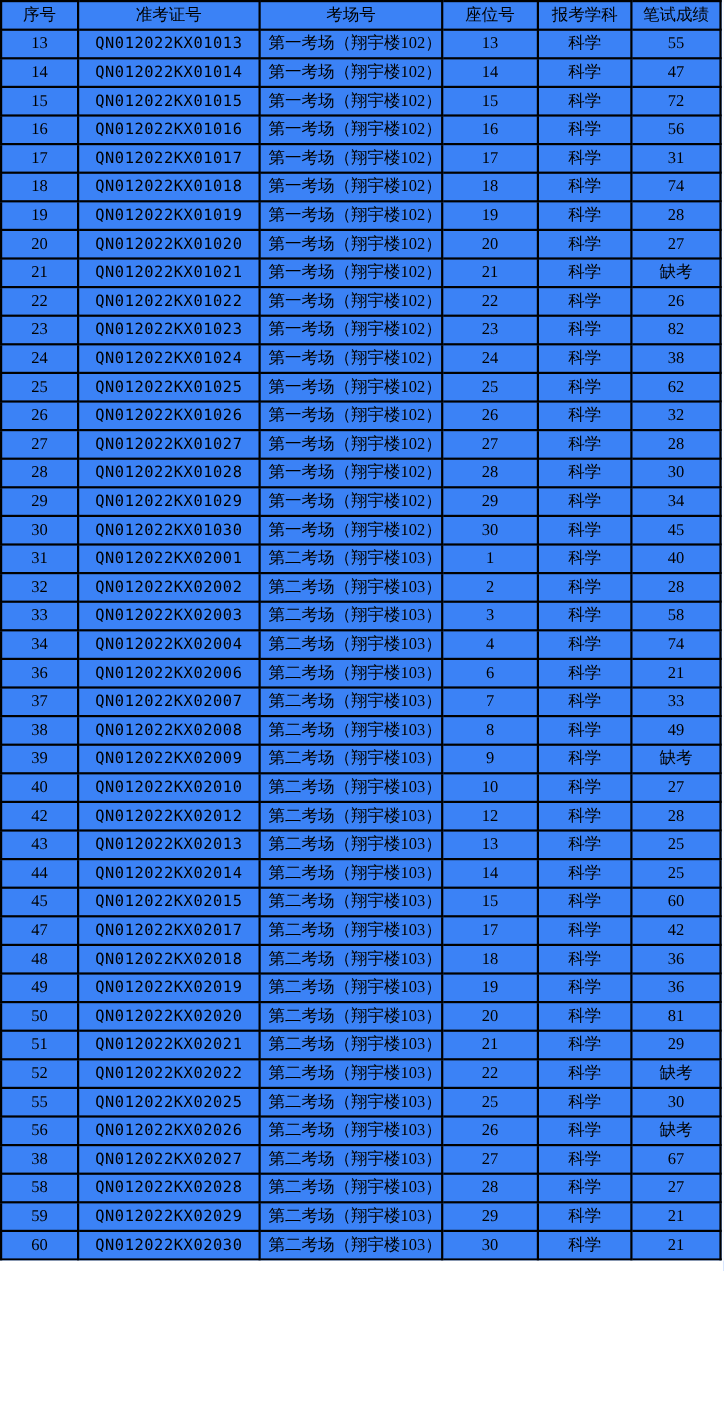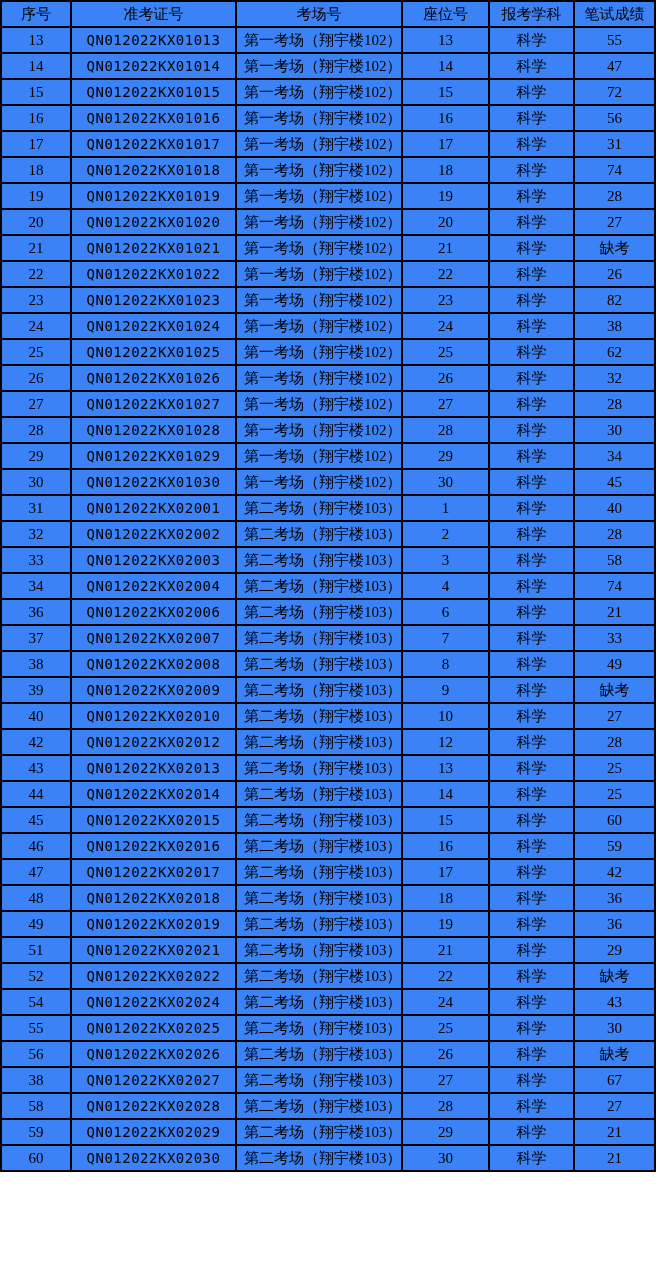--- a/index.html
+++ b/index.html
@@ -310,28 +310,20 @@
       </tr>
       <tr>
         <td class="serial-cell">45</td>
         <td class="ticket-cell">QN012022KX02015</td>
         <td class="room-cell">第二考场（翔宇楼103）</td>
         <td class="seat-cell">15</td>
         <td class="subject-cell">科学</td>
         <td class="score-cell">60</td>
       </tr>
       <tr>
-        <td class="serial-cell">46</td>
-        <td class="ticket-cell">QN012022KX02016</td>
-        <td class="room-cell">第二考场（翔宇楼103）</td>
-        <td class="seat-cell">16</td>
-        <td class="subject-cell">科学</td>
-        <td class="score-cell">59</td>
-      </tr>
-      <tr>
         <td class="serial-cell">47</td>
         <td class="ticket-cell">QN012022KX02017</td>
         <td class="room-cell">第二考场（翔宇楼103）</td>
         <td class="seat-cell">17</td>
         <td class="subject-cell">科学</td>
         <td class="score-cell">42</td>
       </tr>
       <tr>
         <td class="serial-cell">48</td>
         <td class="ticket-cell">QN012022KX02018</td>
@@ -342,42 +334,42 @@
       </tr>
       <tr>
         <td class="serial-cell">49</td>
         <td class="ticket-cell">QN012022KX02019</td>
         <td class="room-cell">第二考场（翔宇楼103）</td>
         <td class="seat-cell">19</td>
         <td class="subject-cell">科学</td>
         <td class="score-cell">36</td>
       </tr>
       <tr>
+        <td class="serial-cell">50</td>
+        <td class="ticket-cell">QN012022KX02020</td>
+        <td class="room-cell">第二考场（翔宇楼103）</td>
+        <td class="seat-cell">20</td>
+        <td class="subject-cell">科学</td>
+        <td class="score-cell">81</td>
+      </tr>
+      <tr>
         <td class="serial-cell">51</td>
         <td class="ticket-cell">QN012022KX02021</td>
         <td class="room-cell">第二考场（翔宇楼103）</td>
         <td class="seat-cell">21</td>
         <td class="subject-cell">科学</td>
         <td class="score-cell">29</td>
       </tr>
       <tr>
         <td class="serial-cell">52</td>
         <td class="ticket-cell">QN012022KX02022</td>
         <td class="room-cell">第二考场（翔宇楼103）</td>
         <td class="seat-cell">22</td>
         <td class="subject-cell">科学</td>
         <td class="score-cell">缺考</td>
-      </tr>
-      <tr>
-        <td class="serial-cell">54</td>
-        <td class="ticket-cell">QN012022KX02024</td>
-        <td class="room-cell">第二考场（翔宇楼103）</td>
-        <td class="seat-cell">24</td>
-        <td class="subject-cell">科学</td>
-        <td class="score-cell">43</td>
       </tr>
       <tr>
         <td class="serial-cell">55</td>
         <td class="ticket-cell">QN012022KX02025</td>
         <td class="room-cell">第二考场（翔宇楼103）</td>
         <td class="seat-cell">25</td>
         <td class="subject-cell">科学</td>
         <td class="score-cell">30</td>
       </tr>
       <tr>

